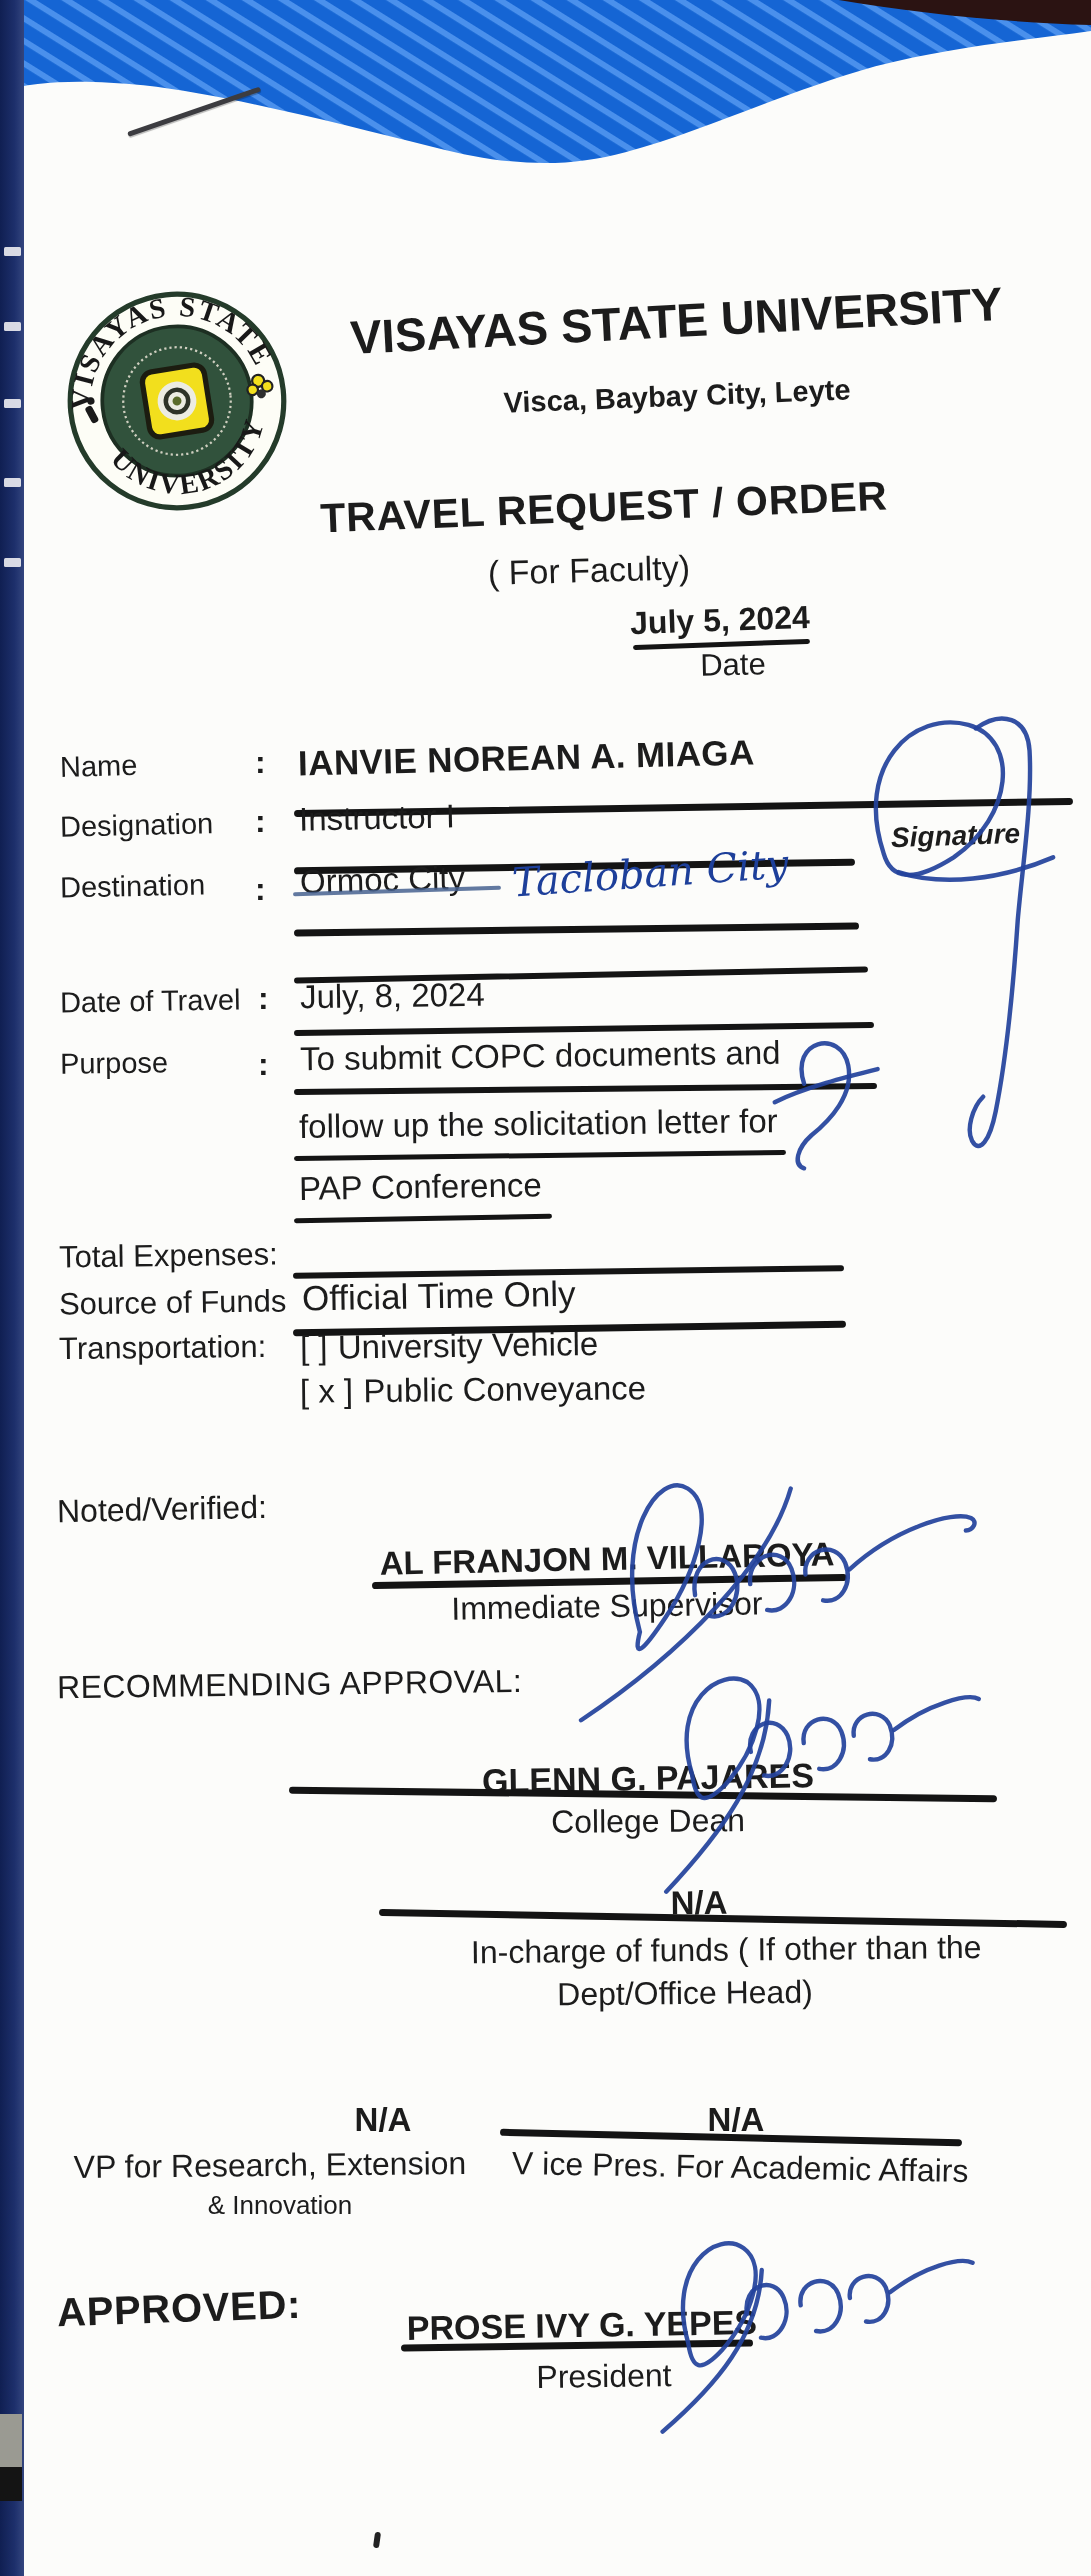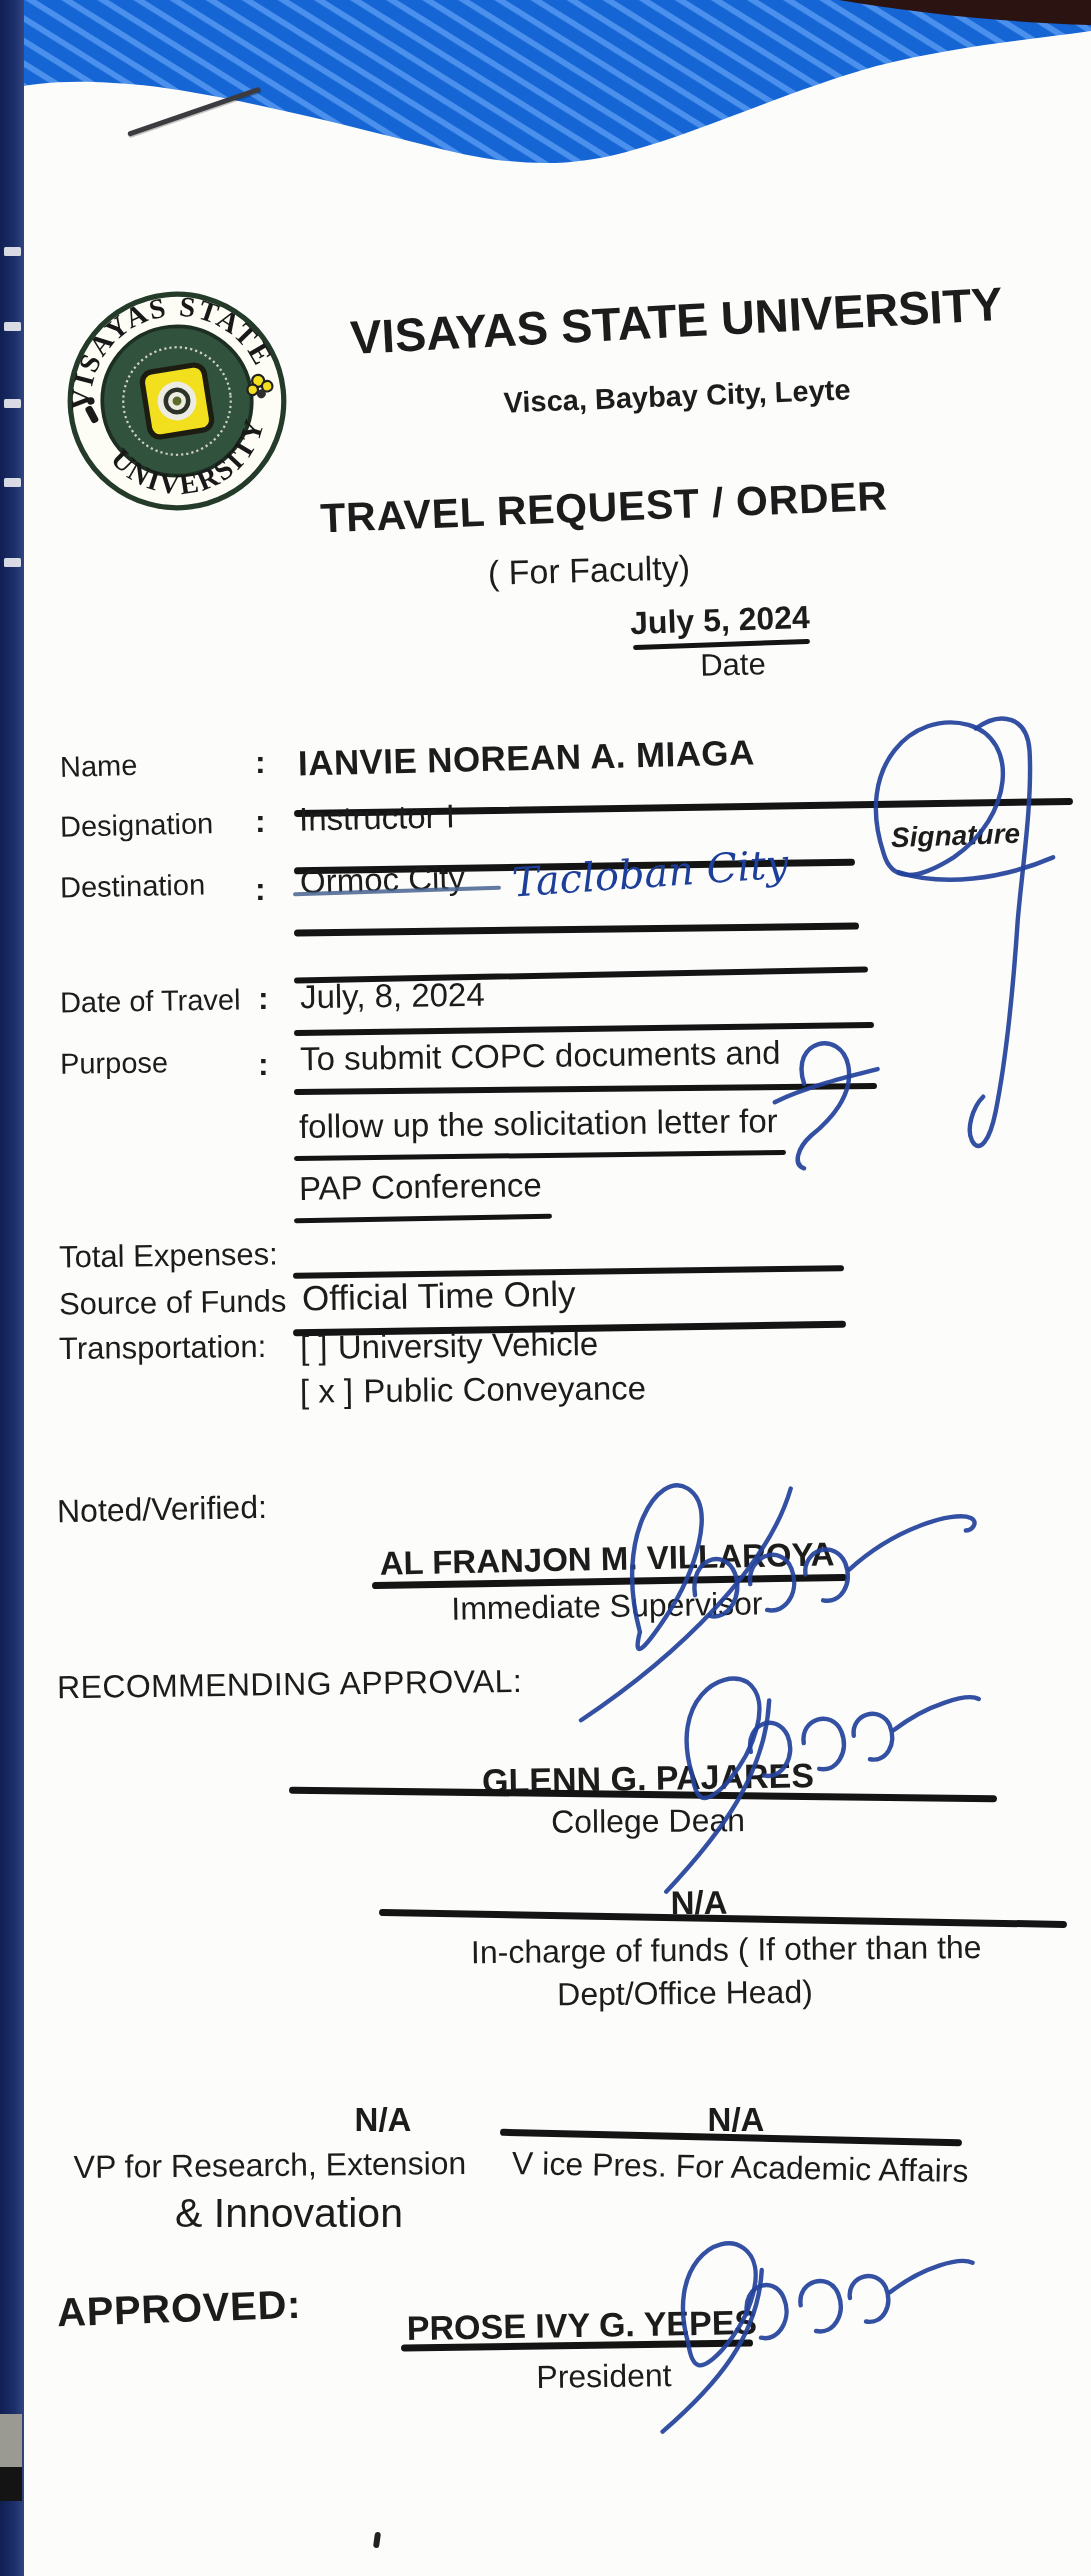--- a/index.html
+++ b/index.html
@@ -143,21 +143,21 @@
   <div class="line" style="left:289px;top:1791px;width:708px;height:7.4px;transform:rotate(0.7deg);"></div>
   <div class="t ctr" style="left:427px;top:1805px;width:442px;font-size:32px;transform:rotate(-0.5deg);">College Dean</div>
 
   <div class="t b ctr" style="left:478px;top:1886px;width:442px;font-size:33px;transform:rotate(-0.5deg);">N/A</div>
   <div class="line" style="left:379px;top:1915px;width:688px;height:6.6px;transform:rotate(1deg);"></div>
   <div class="t ctr" style="left:471px;top:1934px;width:442px;font-size:32px;transform:rotate(-0.6deg);">In-charge of  funds ( If other than the</div>
   <div class="t ctr" style="left:464px;top:1977px;width:442px;font-size:32px;transform:rotate(-0.6deg);">Dept/Office Head)</div>
 
   <div class="t b ctr" style="left:162px;top:2103px;width:442px;font-size:33px;">N/A</div>
   <div class="t ctr" style="left:49px;top:2149px;width:442px;font-size:32px;transform:rotate(-0.6deg);">VP for Research,  Extension</div>
-  <div class="t ctr" style="left:68px;top:2192px;width:442px;font-size:41px;">&amp; Innovation</div>
+  <div class="t ctr" style="left:59px;top:2192px;width:442px;font-size:26px;">&amp; Innovation</div>
 
   <div class="t b ctr" style="left:515px;top:2103px;width:442px;font-size:33px;">N/A</div>
   <div class="line" style="left:500px;top:2134px;width:462px;height:6.6px;transform:rotate(1.3deg);"></div>
   <div class="t ctr" style="left:512px;top:2151px;width:456px;font-size:32px;transform:rotate(1deg);">V ice Pres. For Academic Affairs</div>
 
   <div class="t b" style="left:57px;top:2287px;font-size:40px;letter-spacing:0.7px;transform:rotate(-2deg);">APPROVED:</div>
   <div class="t b ctr" style="left:361px;top:2308px;width:442px;font-size:34px;transform:rotate(-1deg);">PROSE IVY G. YEPES</div>
   <div class="line" style="left:401px;top:2342px;width:352px;height:6.6px;transform:rotate(-0.8deg);"></div>
   <div class="t ctr" style="left:383px;top:2360px;width:442px;font-size:32px;transform:rotate(-0.8deg);">President</div>
 

